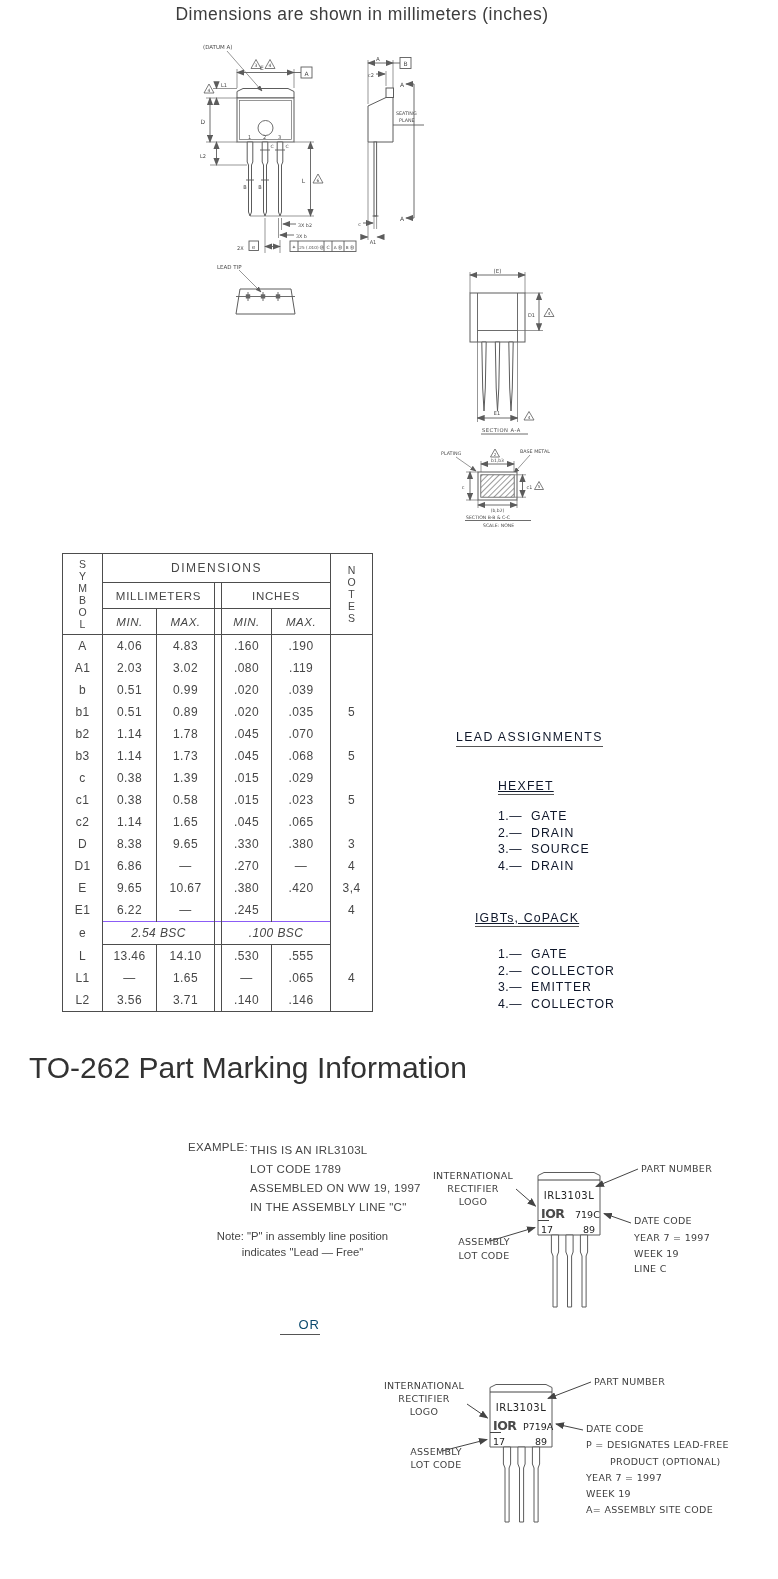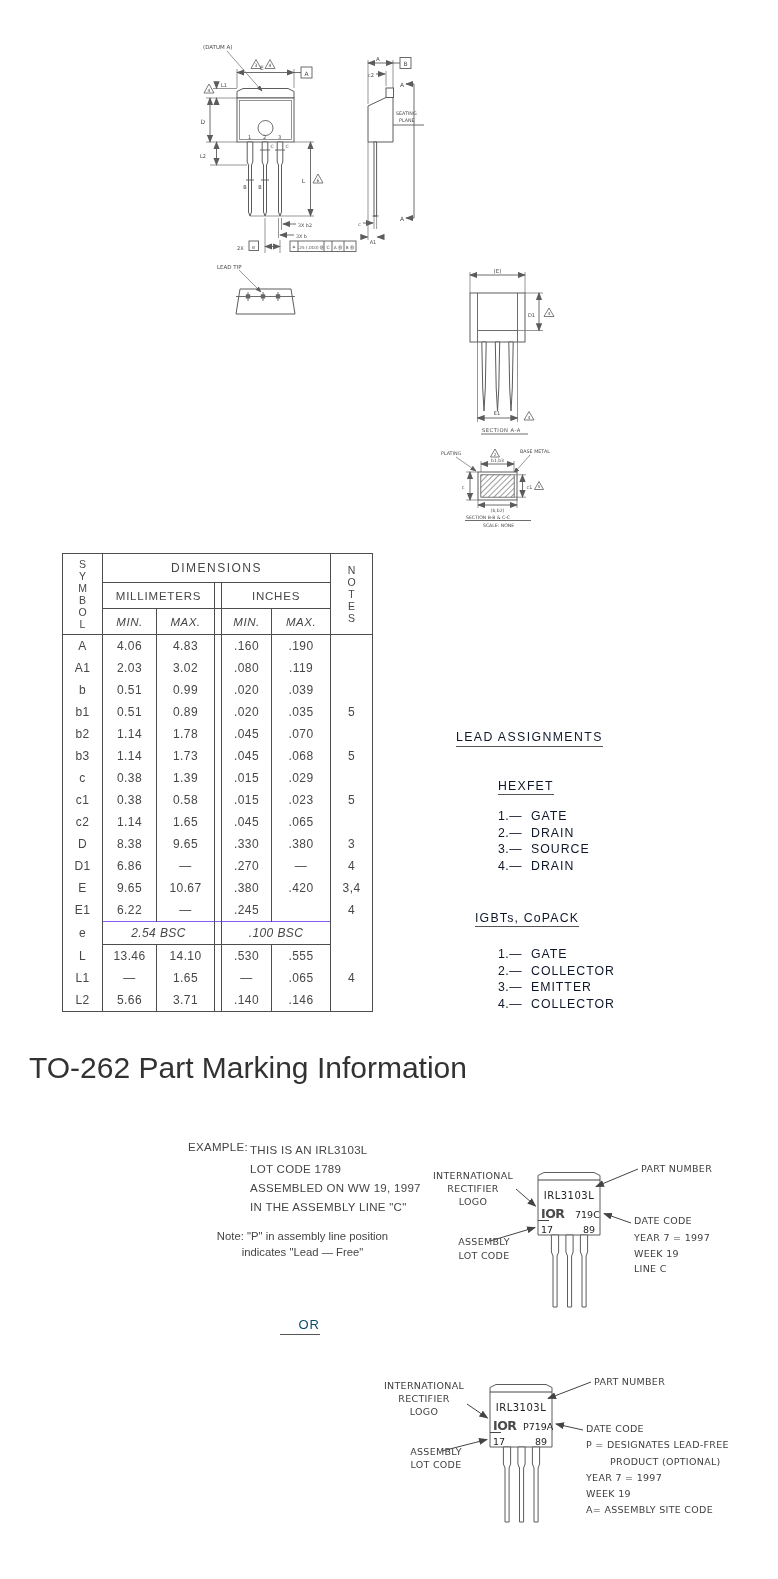--- a/index.html
+++ b/index.html
@@ -28,21 +28,21 @@
   .dim-table tbody td{height:22px;letter-spacing:.4px;}
   td.sym{border-right:1px solid #4d4d4d;}
   td.note{border-left:1px solid #4d4d4d;}
   .divr{border-right:1px solid #4d4d4d;}
   .bsc{border-top:1px solid #8b5cf6;border-bottom:1px solid #4d4d4d;letter-spacing:1px;font-style:italic;}
   
   .lead-assign{position:absolute;left:450px;top:725px;width:310px;height:300px;
        font-size:12.3px;color:#0f172a;}
   .la-title{position:absolute;left:6px;top:5px;letter-spacing:1.4px;
        border-bottom:1px solid #555;padding-bottom:2px;}
-  .la-g{position:absolute;letter-spacing:1.2px;border-bottom:1px solid #555;padding-bottom:1px;}
+  .la-g{position:absolute;letter-spacing:1.2px;border-bottom:1px solid #555;padding-bottom:1px;text-decoration:underline;}
   .la-item{position:absolute;left:48px;white-space:nowrap;}
   .la-n{display:inline-block;width:33px;letter-spacing:.5px;}
   .la-l{letter-spacing:1px;}
   
   .marking-heading{position:absolute;left:29px;top:1051px;font-size:30px;color:#323232;}
   .example{position:absolute;left:188px;top:1138px;font-size:11.5px;color:#454545;width:260px;}
   .ex-label{position:absolute;left:0;top:3px;letter-spacing:.3px;}
   .ex-lines{position:absolute;left:62px;top:3px;line-height:19px;white-space:nowrap;letter-spacing:.3px;}
   .note-block{position:absolute;left:200px;top:1228px;width:205px;font-size:11.3px;
        text-align:center;line-height:16px;color:#454545;}
@@ -52,20 +52,21 @@
   .msvg2{position:absolute;left:370px;top:1360px;}
   .mlabel{font-size:9.5px;fill:#3e3e3e;letter-spacing:.3px;}
   .mark{fill:#222;}
   .ln2{stroke:#444;stroke-width:1;fill:none;}
 </style>
 </head>
 <body>
 
 <div class="page">
 
+  <div class="main-title">Dimensions are shown in millimeters (inches)</div>
 
   <svg class="tech" width="778" height="500" viewBox="0 0 778 500">
     <defs>
       <marker id="ae" markerWidth="9" markerHeight="7" refX="8" refY="3.5" orient="auto">
         <path d="M0,0 L9,3.5 L0,7 Z" fill="#5c5c5c"></path>
         </marker>
       <marker id="as" markerWidth="9" markerHeight="7" refX="1" refY="3.5" orient="auto">
         <path d="M9,0 L0,3.5 L9,7 Z" fill="#5c5c5c"></path>
         </marker>
       <pattern id="hatch" width="4" height="4" patternUnits="userSpaceOnUse" patternTransform="rotate(45)">
@@ -441,21 +442,21 @@
           <td class="sym">L1</td>
           <td class="divr">—</td>
           <td class="">1.65</td>
           <td class="sp"></td>
           <td class="divr">—</td>
           <td class="">.065</td>
           <td class="note">4</td>
         </tr>
         <tr>
           <td class="sym">L2</td>
-          <td class="divr">5.66</td>
+          <td class="divr">3.56</td>
           <td class="">3.71</td>
           <td class="sp"></td>
           <td class="divr">.140</td>
           <td class="">.146</td>
           <td class="note"></td>
         </tr>
       </tbody>
   </table>
 
   <div class="lead-assign">

